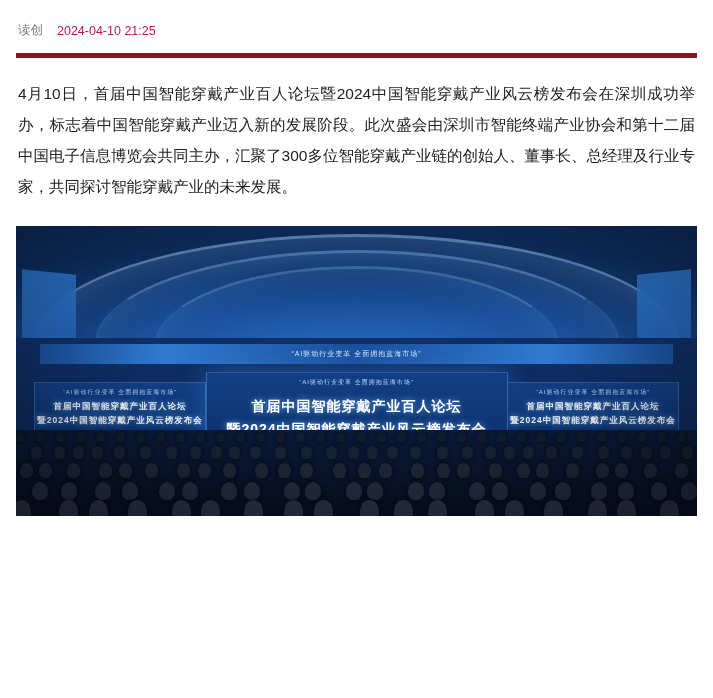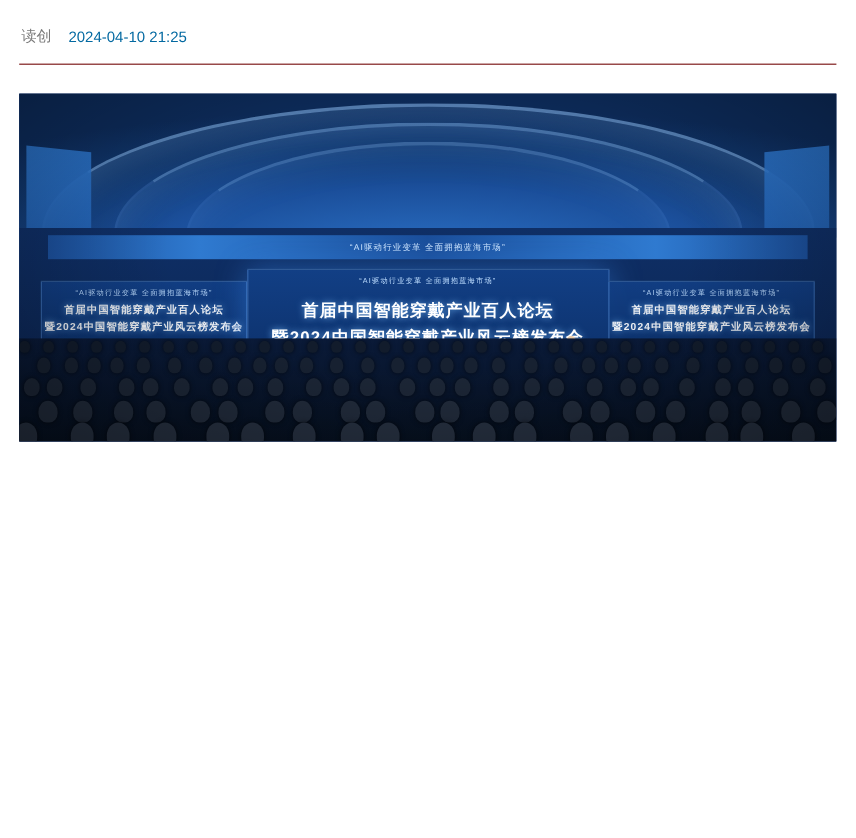--- a/index.html
+++ b/index.html
@@ -26,30 +26,30 @@
     letter-spacing: 0.2px;
     color: #111111;
     margin: 16px 0 0 0;
     padding: 0 2px 0 0;
   }
   .meta-row {
     display: flex;
     align-items: center;
     gap: 14px;
     padding: 22px 2px 14px 2px;
-    border-bottom: 1px solid #7f1d1d;
+    border-bottom: 5px solid #7f1d1d;
   }
   .meta-source {
     font-size: 12.5px;
     color: #7a7a7a;
     white-space: nowrap;
   }
   .meta-time {
     font-size: 12.5px;
-    color: #0369a1;
+    color: #be185d;
     white-space: nowrap;
   }
   .byline {
     font-size: 15.5px;
     font-weight: bold;
     color: #15447e;
     margin: 28px 2px 0 2px;
     letter-spacing: 0.3px;
   }
   .body-text {
@@ -233,20 +233,21 @@
 
 <div class="article">
 
 
   <div class="meta-row">
     <span class="meta-source">读创</span>
     <span class="meta-time">2024-04-10 21:25</span>
   </div>
 
 
+  <p class="body-text">4月10日，首届中国智能穿戴产业百人论坛暨2024中国智能穿戴产业风云榜发布会在深圳成功举办，标志着中国智能穿戴产业迈入新的发展阶段。此次盛会由深圳市智能终端产业协会和第十二届中国电子信息博览会共同主办，汇聚了300多位智能穿戴产业链的创始人、董事长、总经理及行业专家，共同探讨智能穿戴产业的未来发展。</p>
 
   <div class="figure">
     <div class="photo">
 
       <div class="ceiling"></div>
       <div class="ceiling-arc"></div>
       <div class="ceiling-arc two"></div>
       <div class="ceiling-arc three"></div>
 
       <div class="side-panel left"></div>

